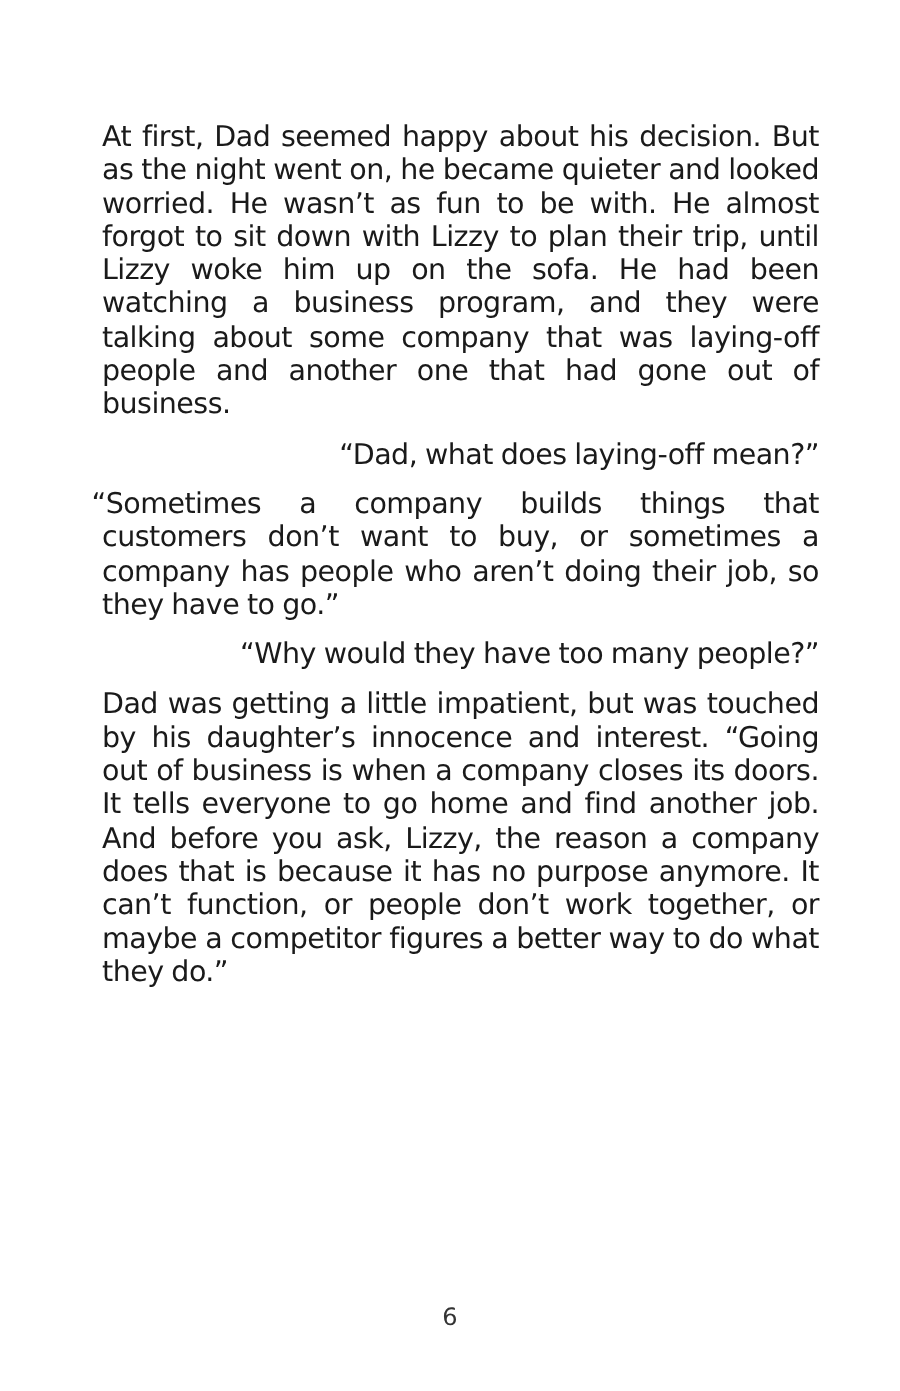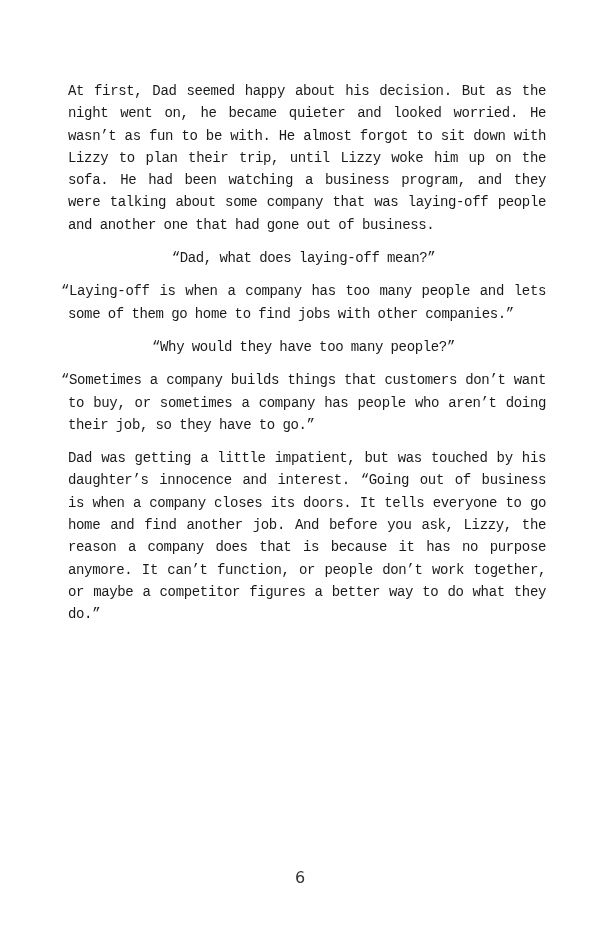--- a/index.html
+++ b/index.html
@@ -15,50 +15,48 @@
       color: #1a1a1a;
       font-family: "DejaVu Sans", sans-serif;
     }
     .page {
       position: absolute;
       left: 68px;
       top: 80px;
       width: 478px;
     }
     .para {
-      font-size: 14px;
+      font-size: 19px;
       line-height: 22.3px;
       margin: 0 0 11px 0;
       text-align: justify;
       letter-spacing: -0.35px;
       word-spacing: -0.5px;
-      font-family: Liberation Mono, monospace;
     }
     .para.quote {
       text-indent: -7px;
     }
     .para.ragged {
-      text-align: center;
+      text-align: right;
     }
     .page-number {
       position: absolute;
       left: 0;
       width: 600px;
       top: 868px;
       text-align: center;
       font-size: 16px;
       color: #333333;
       font-family: "DejaVu Sans", sans-serif;
     }
   </style>
 </head>
 <body>
 
 <div class="page">
   <p class="para">At first, Dad seemed happy about his decision. But as the night went on, he became quieter and looked worried. He wasn’t as fun to be with. He almost forgot to sit down with Lizzy to plan their trip,  until Lizzy woke him up on the sofa. He had been watching a business program, and they were talking about some company that was laying-off people and another one that had gone out of business.</p>
   <p class="para quote ragged">“Dad, what does laying-off mean?”</p>
-  <p class="para quote">“Laying-off is when a company has too many people and lets some of them go home to find jobs with other companies.”</p>
+  <p class="para quote">“Sometimes a company builds things that customers don’t want to buy, or sometimes a company has people who aren’t doing their job, so they have to go.”</p>
   <p class="para quote ragged">“Why would they have too many people?”</p>
-  <p class="para quote">“Sometimes a company builds things that customers don’t want to buy, or sometimes a company has people who aren’t doing their job, so they have to go.”</p>
   <p class="para">Dad was getting a little impatient, but was touched by his daughter’s innocence and interest. “Going out of business is when a company closes its doors. It tells everyone to go home and find another job. And before you ask, Lizzy, the reason a company does that is because it has no purpose anymore. It can’t function, or people don’t work together, or maybe a competitor figures a better way to do what they do.”</p>
 </div>
 
 <div class="page-number">6</div>
 
 </body></html>

